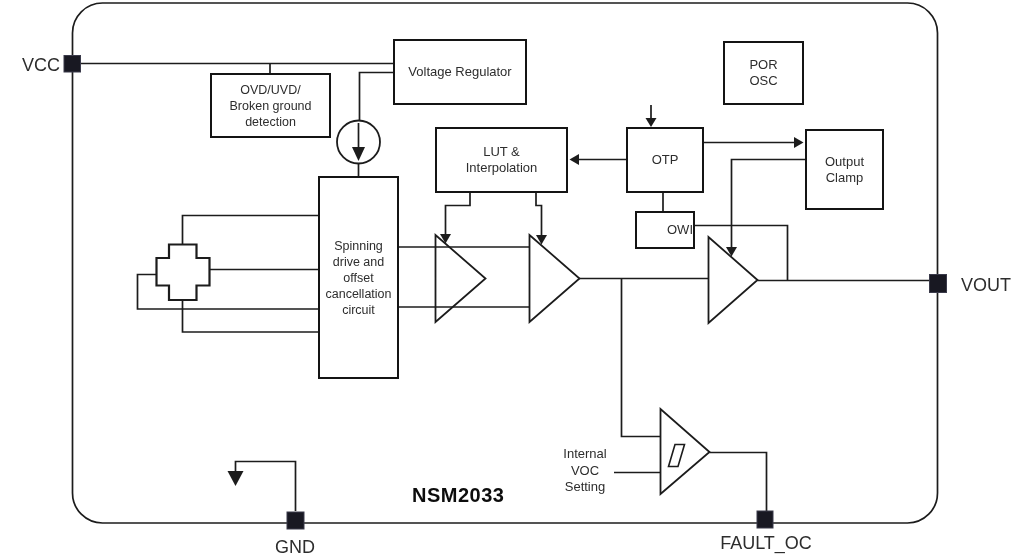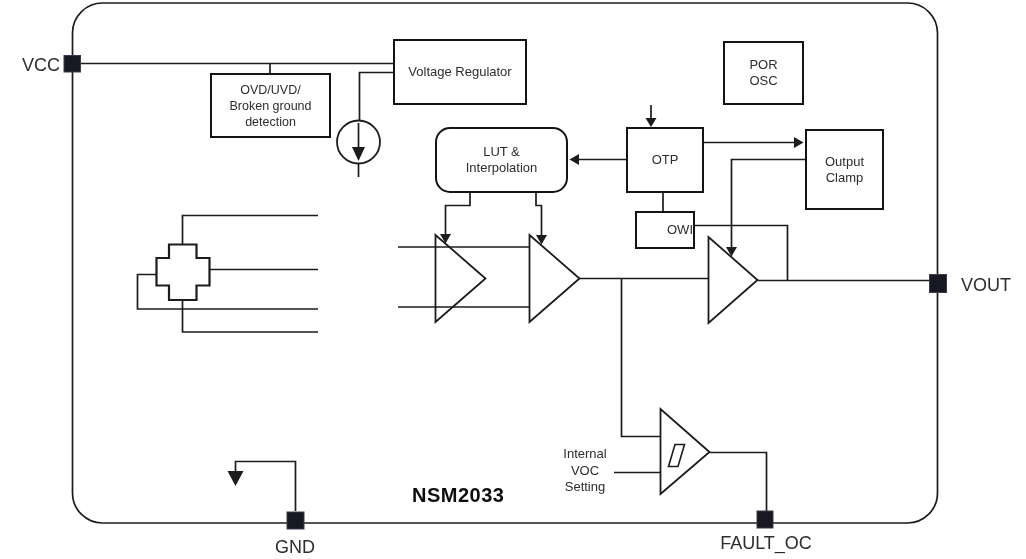--- a/index.html
+++ b/index.html
@@ -128,38 +128,45 @@
     <div>Broken ground</div>
     <div>detection</div>
   </div>
 
 
   <div class="box" style="left:723px;top:41px;width:81px;height:64px;">
     <div>POR</div>
     <div>OSC</div>
   </div>
 
-  <div class="box" style="left:435px;top:127px;width:133px;height:66px;border-radius:15px;">
+  <div class="box" style="left:435px;top:127px;width:133px;height:66px;">
     <div>LUT &amp;</div>
     <div>Interpolation</div>
   </div>
 
   <div class="box" style="left:626px;top:127px;width:78px;height:66px;">
     <div>OTP</div>
   </div>
 
   <div class="box" style="left:635px;top:211px;width:60px;height:38px;align-items:flex-end;">
     <div>OWI</div>
   </div>
 
   <div class="box" style="left:805px;top:129px;width:79px;height:81px;">
     <div>Output</div>
     <div>Clamp</div>
   </div>
 
+  <div class="box small-text" style="left:318px;top:176px;width:81px;height:203px;">
+    <div>Spinning</div>
+    <div>drive and</div>
+    <div>offset</div>
+    <div>cancellation</div>
+    <div>circuit</div>
+  </div>
 
   <div class="annotation" style="left:545px;top:446px;width:80px;">
     <div>Internal</div>
     <div>VOC</div>
     <div>Setting</div>
   </div>
 
   <div class="part-number" style="left:412px;top:484px;">NSM2033</div>
 
   <div class="pin-label" style="left:20px;top:55px;width:40px;text-align:right;">VCC</div>

